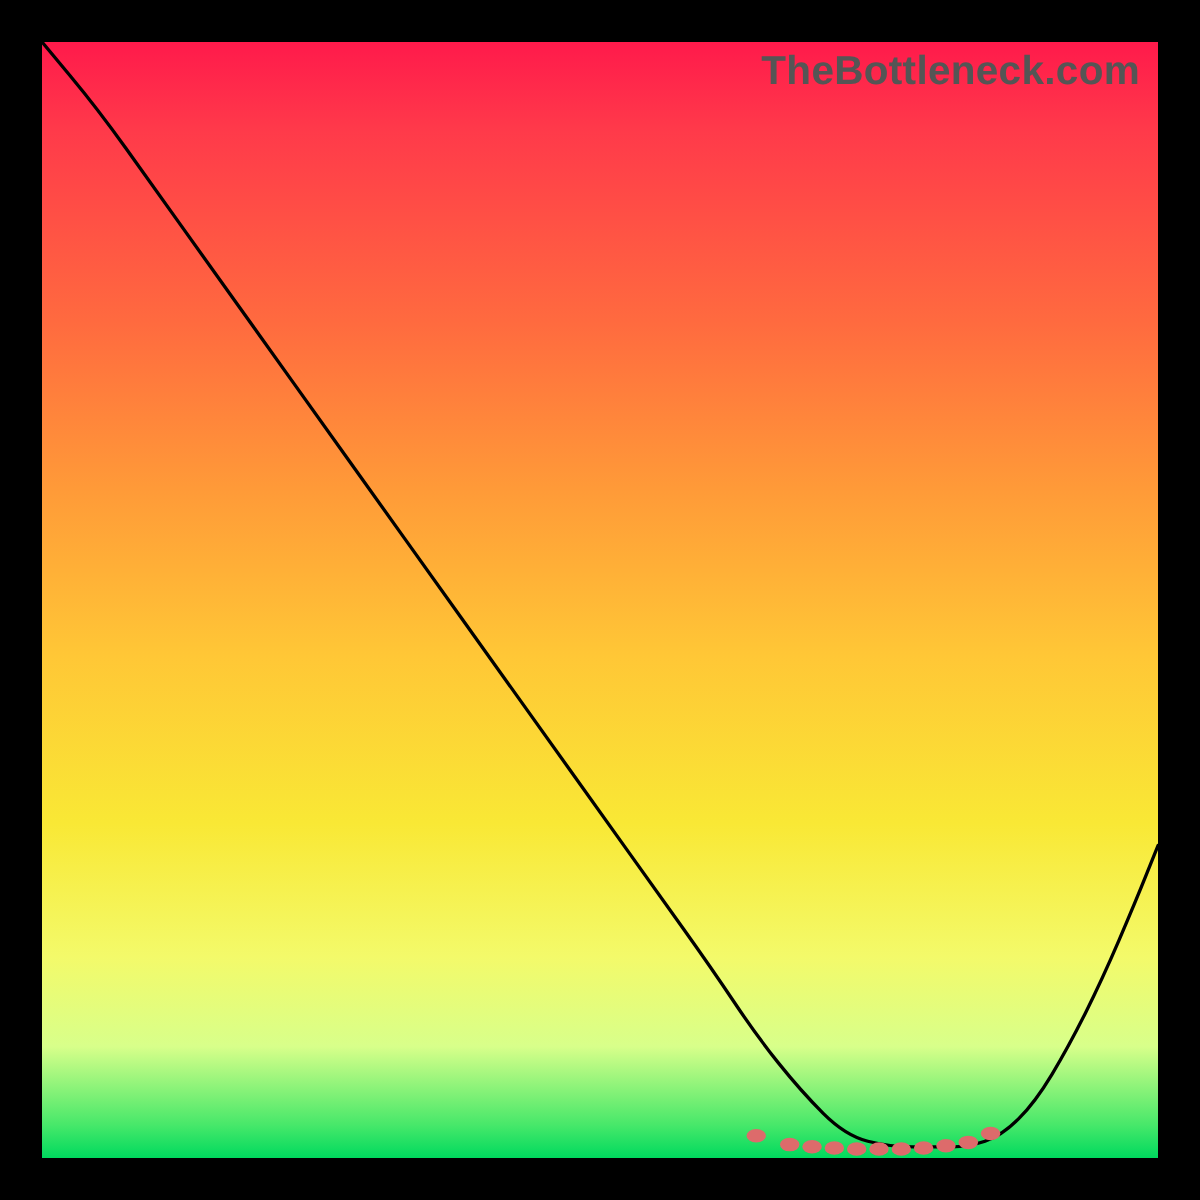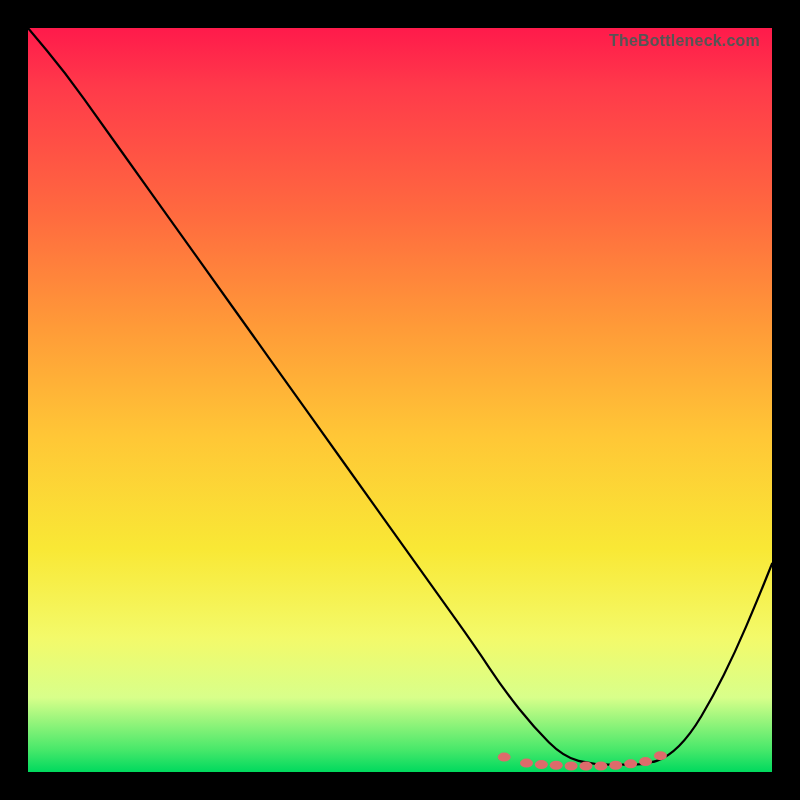--- a/index.html
+++ b/index.html
@@ -36,21 +36,21 @@
       #d8ff8a 90%,
       #48e86a 97%,
       #00d95e 100%
     );
   }
   .attribution {
     position: absolute;
     top: 4px;
     right: 12px;
     color: #555;
-    font-size: 16px;
+    font-size: 27px;
     font-weight: 600;
     letter-spacing: 0.2px;
     user-select: none;
   }
   svg.curve {
     position: absolute;
     left: 0;
     top: 0;
     width: 744px;
     height: 744px;

